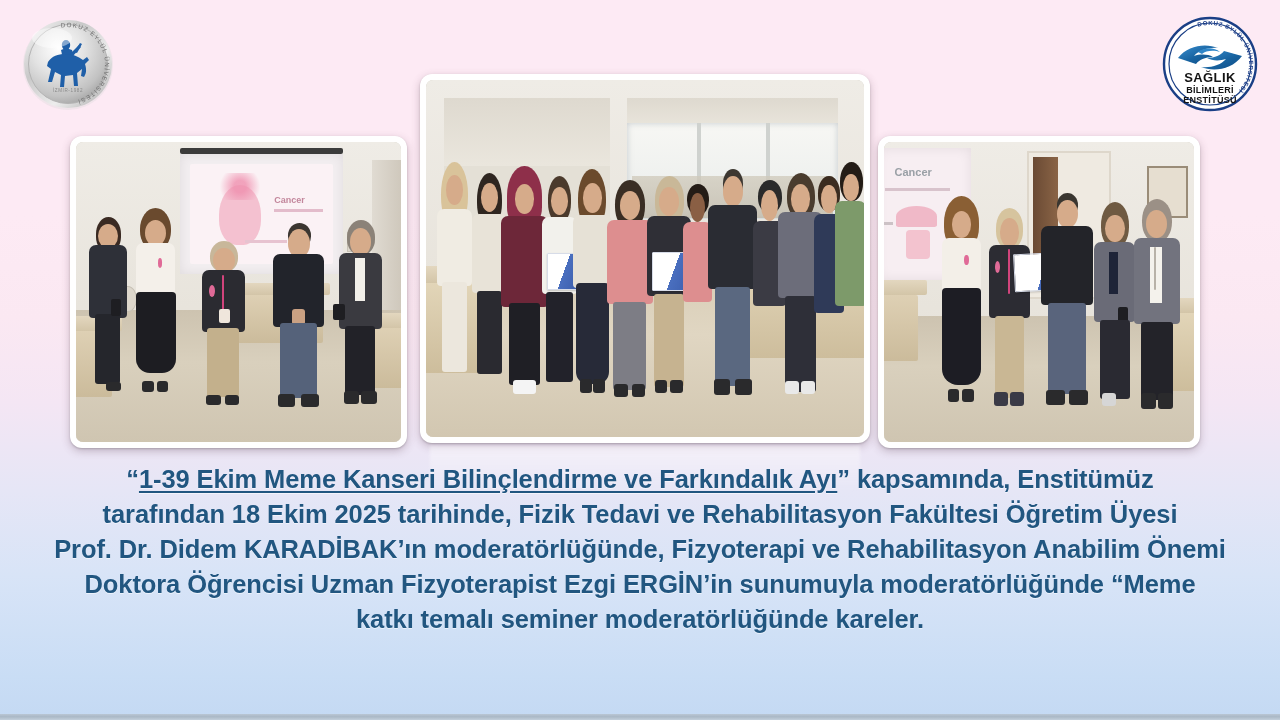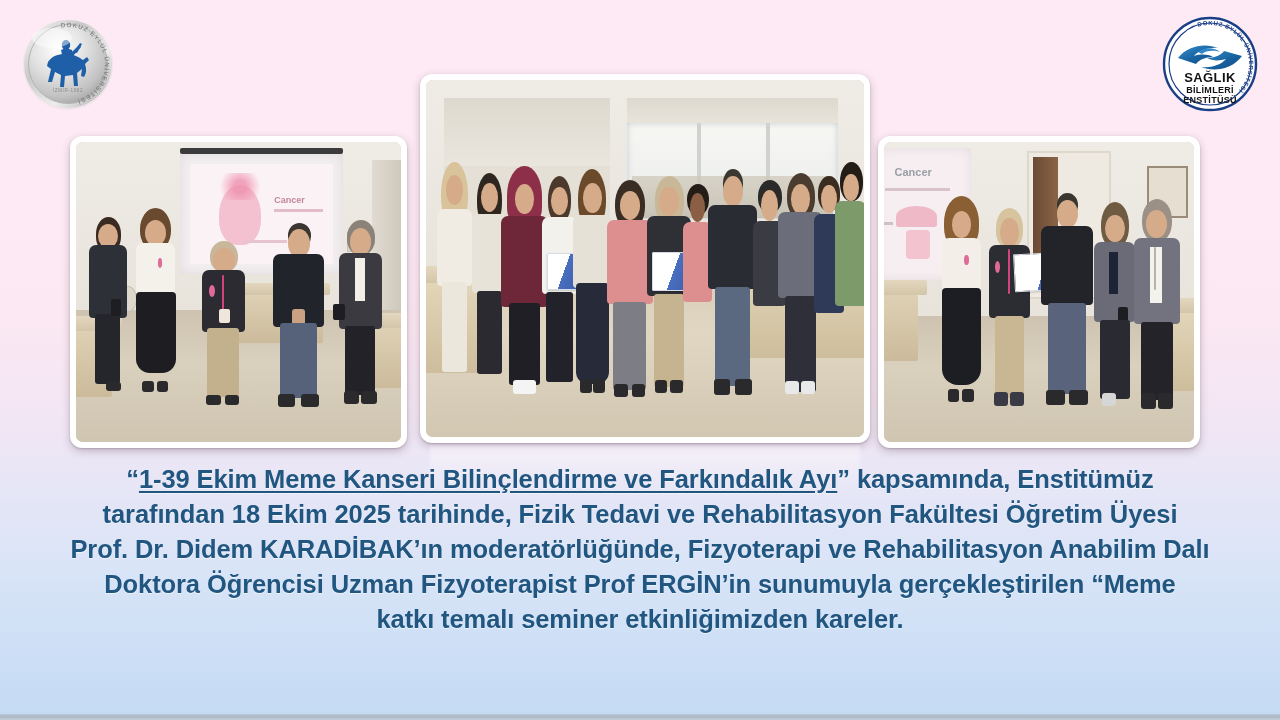--- a/index.html
+++ b/index.html
@@ -416,19 +416,19 @@
           <div class="shoe" style="left:18%;top:90%;width:30%;height:7%;"></div>
           <div class="shoe" style="left:52%;top:90%;width:30%;height:7%;"></div>
         </div>
       </div>
     </div>
   </div>
 
   <div class="caption">
     <span class="line"><span>“</span><span class="u">1-39 Ekim Meme Kanseri Bilinçlendirme ve Farkındalık Ayı</span><span>”</span><span> kapsamında, Enstitümüz</span></span>
     <span class="line">tarafından 18 Ekim 2025 tarihinde, Fizik Tedavi ve Rehabilitasyon Fakültesi Öğretim Üyesi</span>
-    <span class="line">Prof. Dr. Didem KARADİBAK’ın moderatörlüğünde, Fizyoterapi ve Rehabilitasyon Anabilim Dalı</span>
-    <span class="line">Doktora Öğrencisi Uzman Fizyoterapist Prof ERGİN’in sunumuyla gerçekleştirilen “Meme</span>
-    <span class="line">katkı temalı seminer etkinliğimizden kareler.</span>
+    <span class="line">Prof. Dr. Didem KARADİBAK’ın moderatörlüğünde, Fizyoterapi ve Rehabilitasyon Anabilim Önemi</span>
+    <span class="line">Doktora Öğrencisi Uzman Fizyoterapist Ezgi ERGİN’in sunumuyla moderatörlüğünde “Meme</span>
+    <span class="line">katkı temalı seminer moderatörlüğünde kareler.</span>
   </div>
 
   <div class="bottom-strip"></div>
 </div>
 
 </body></html>

